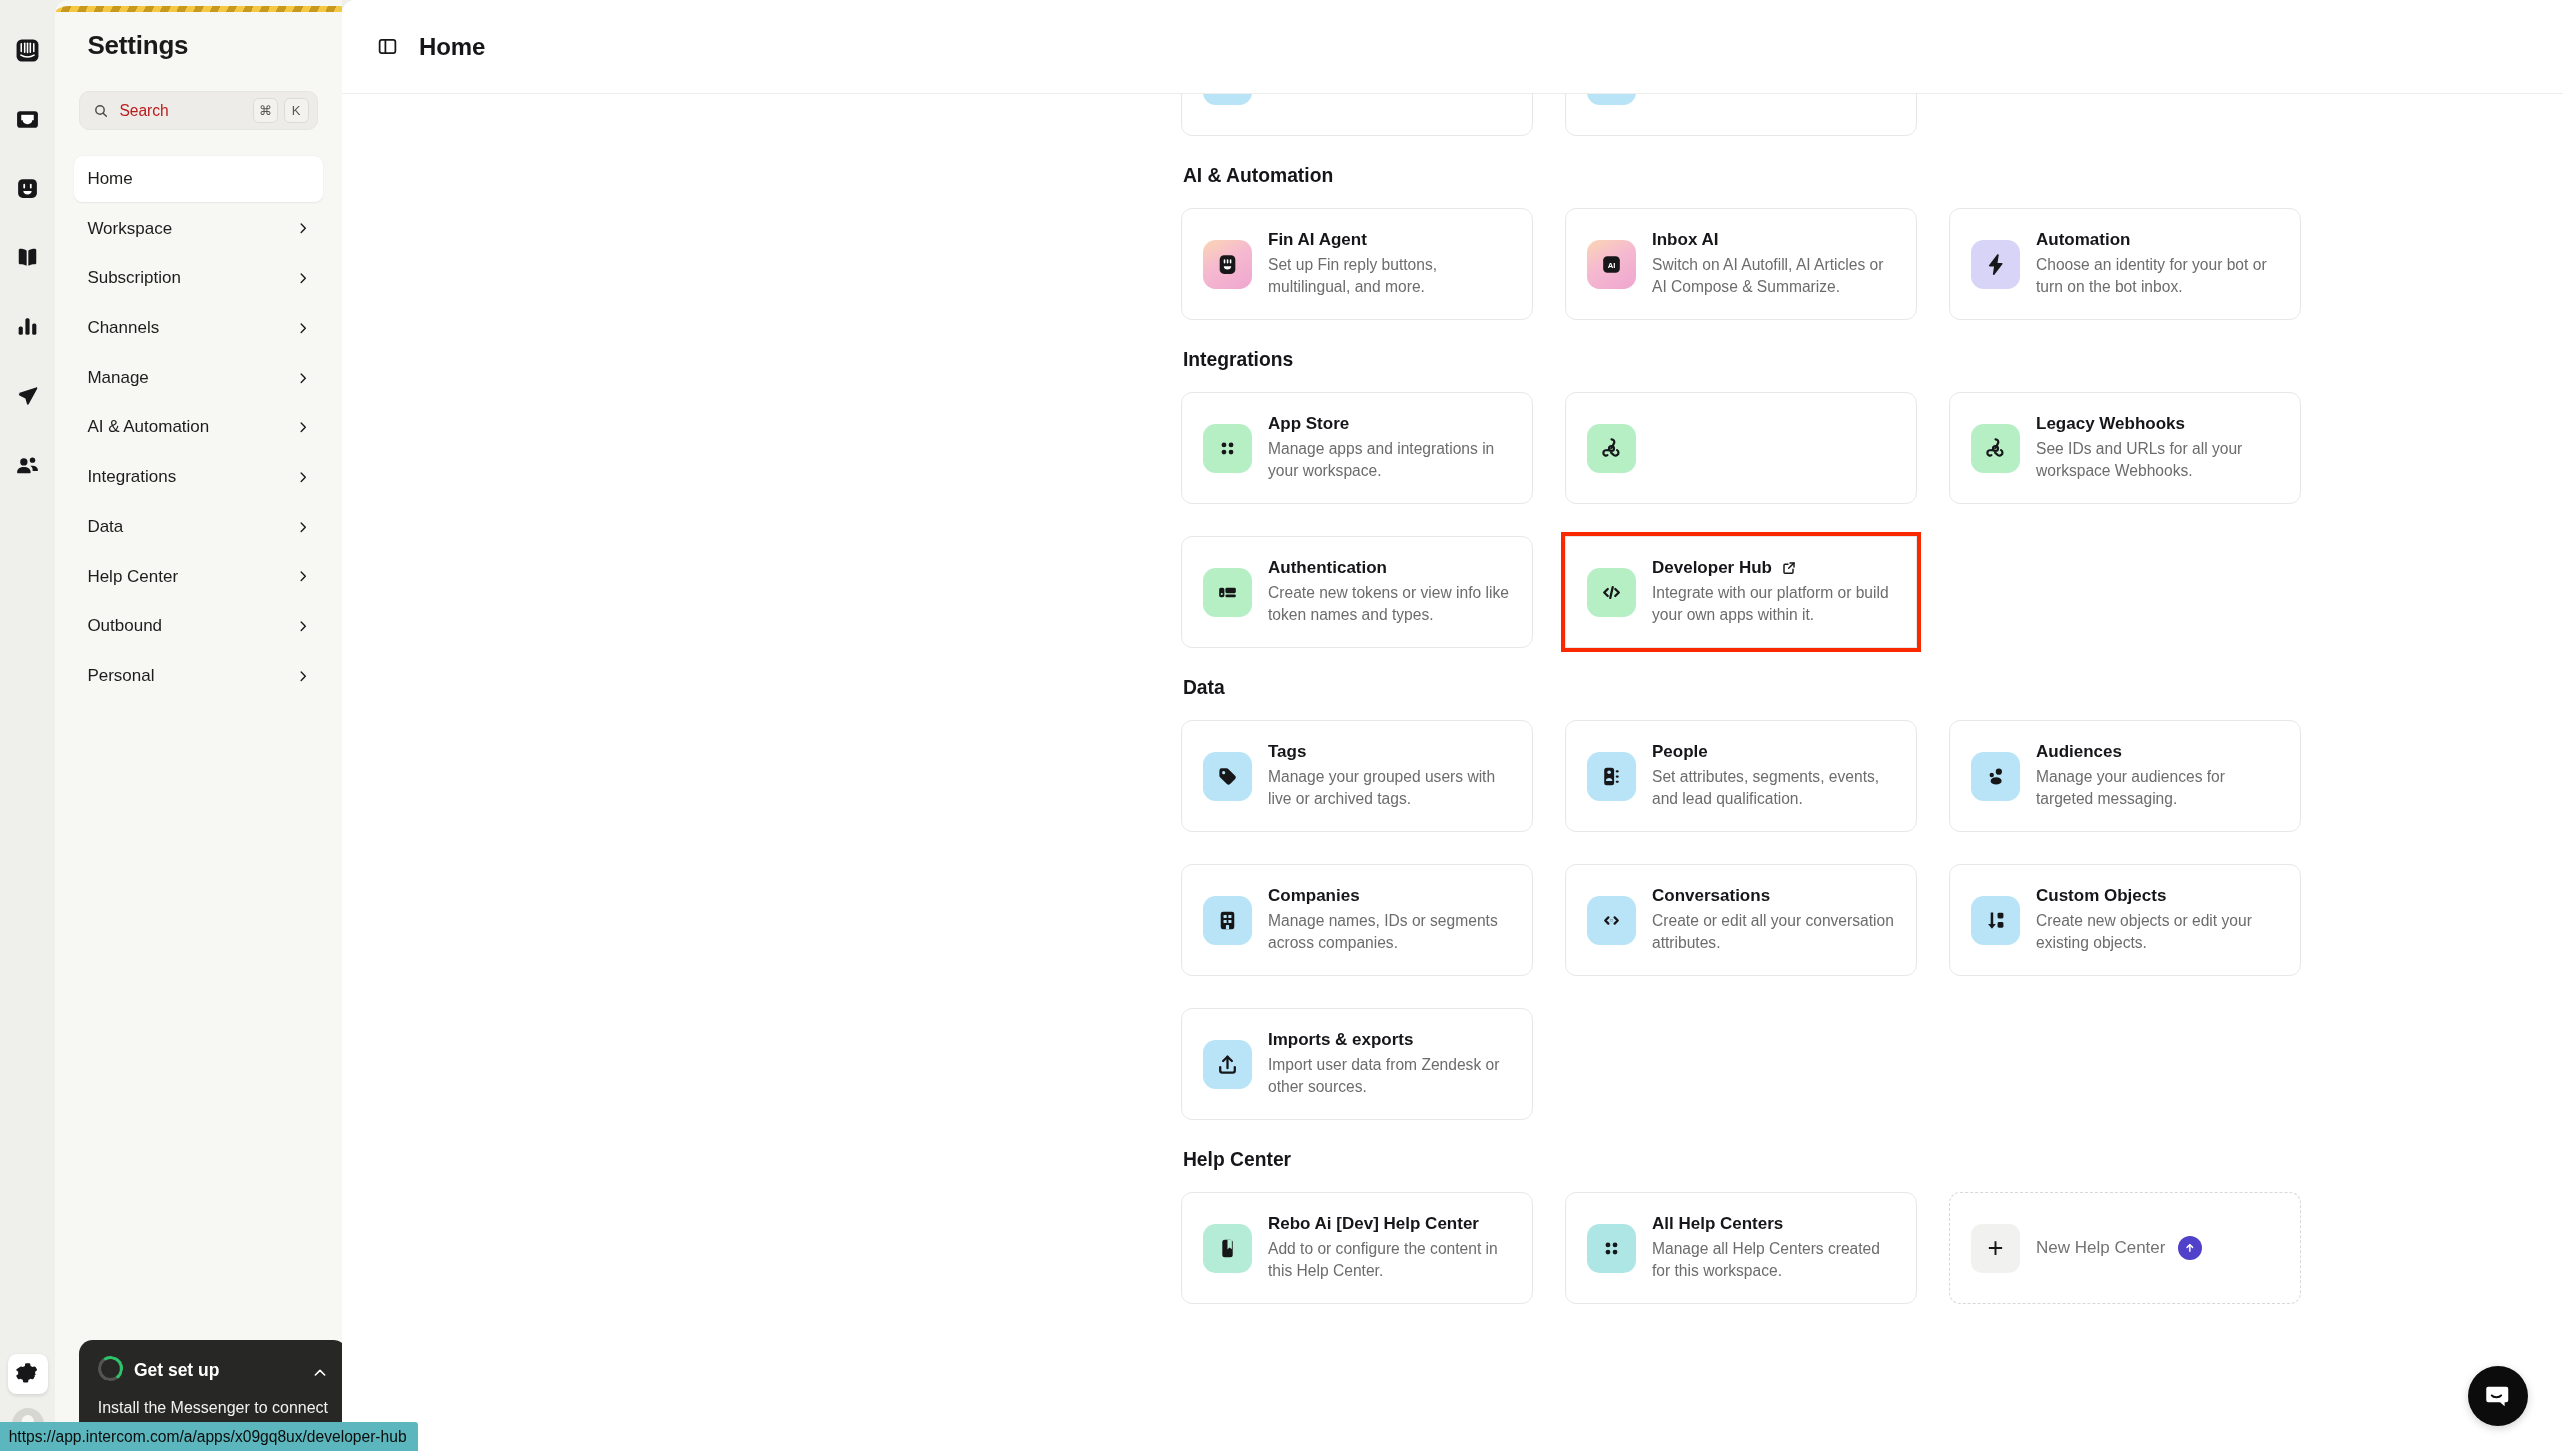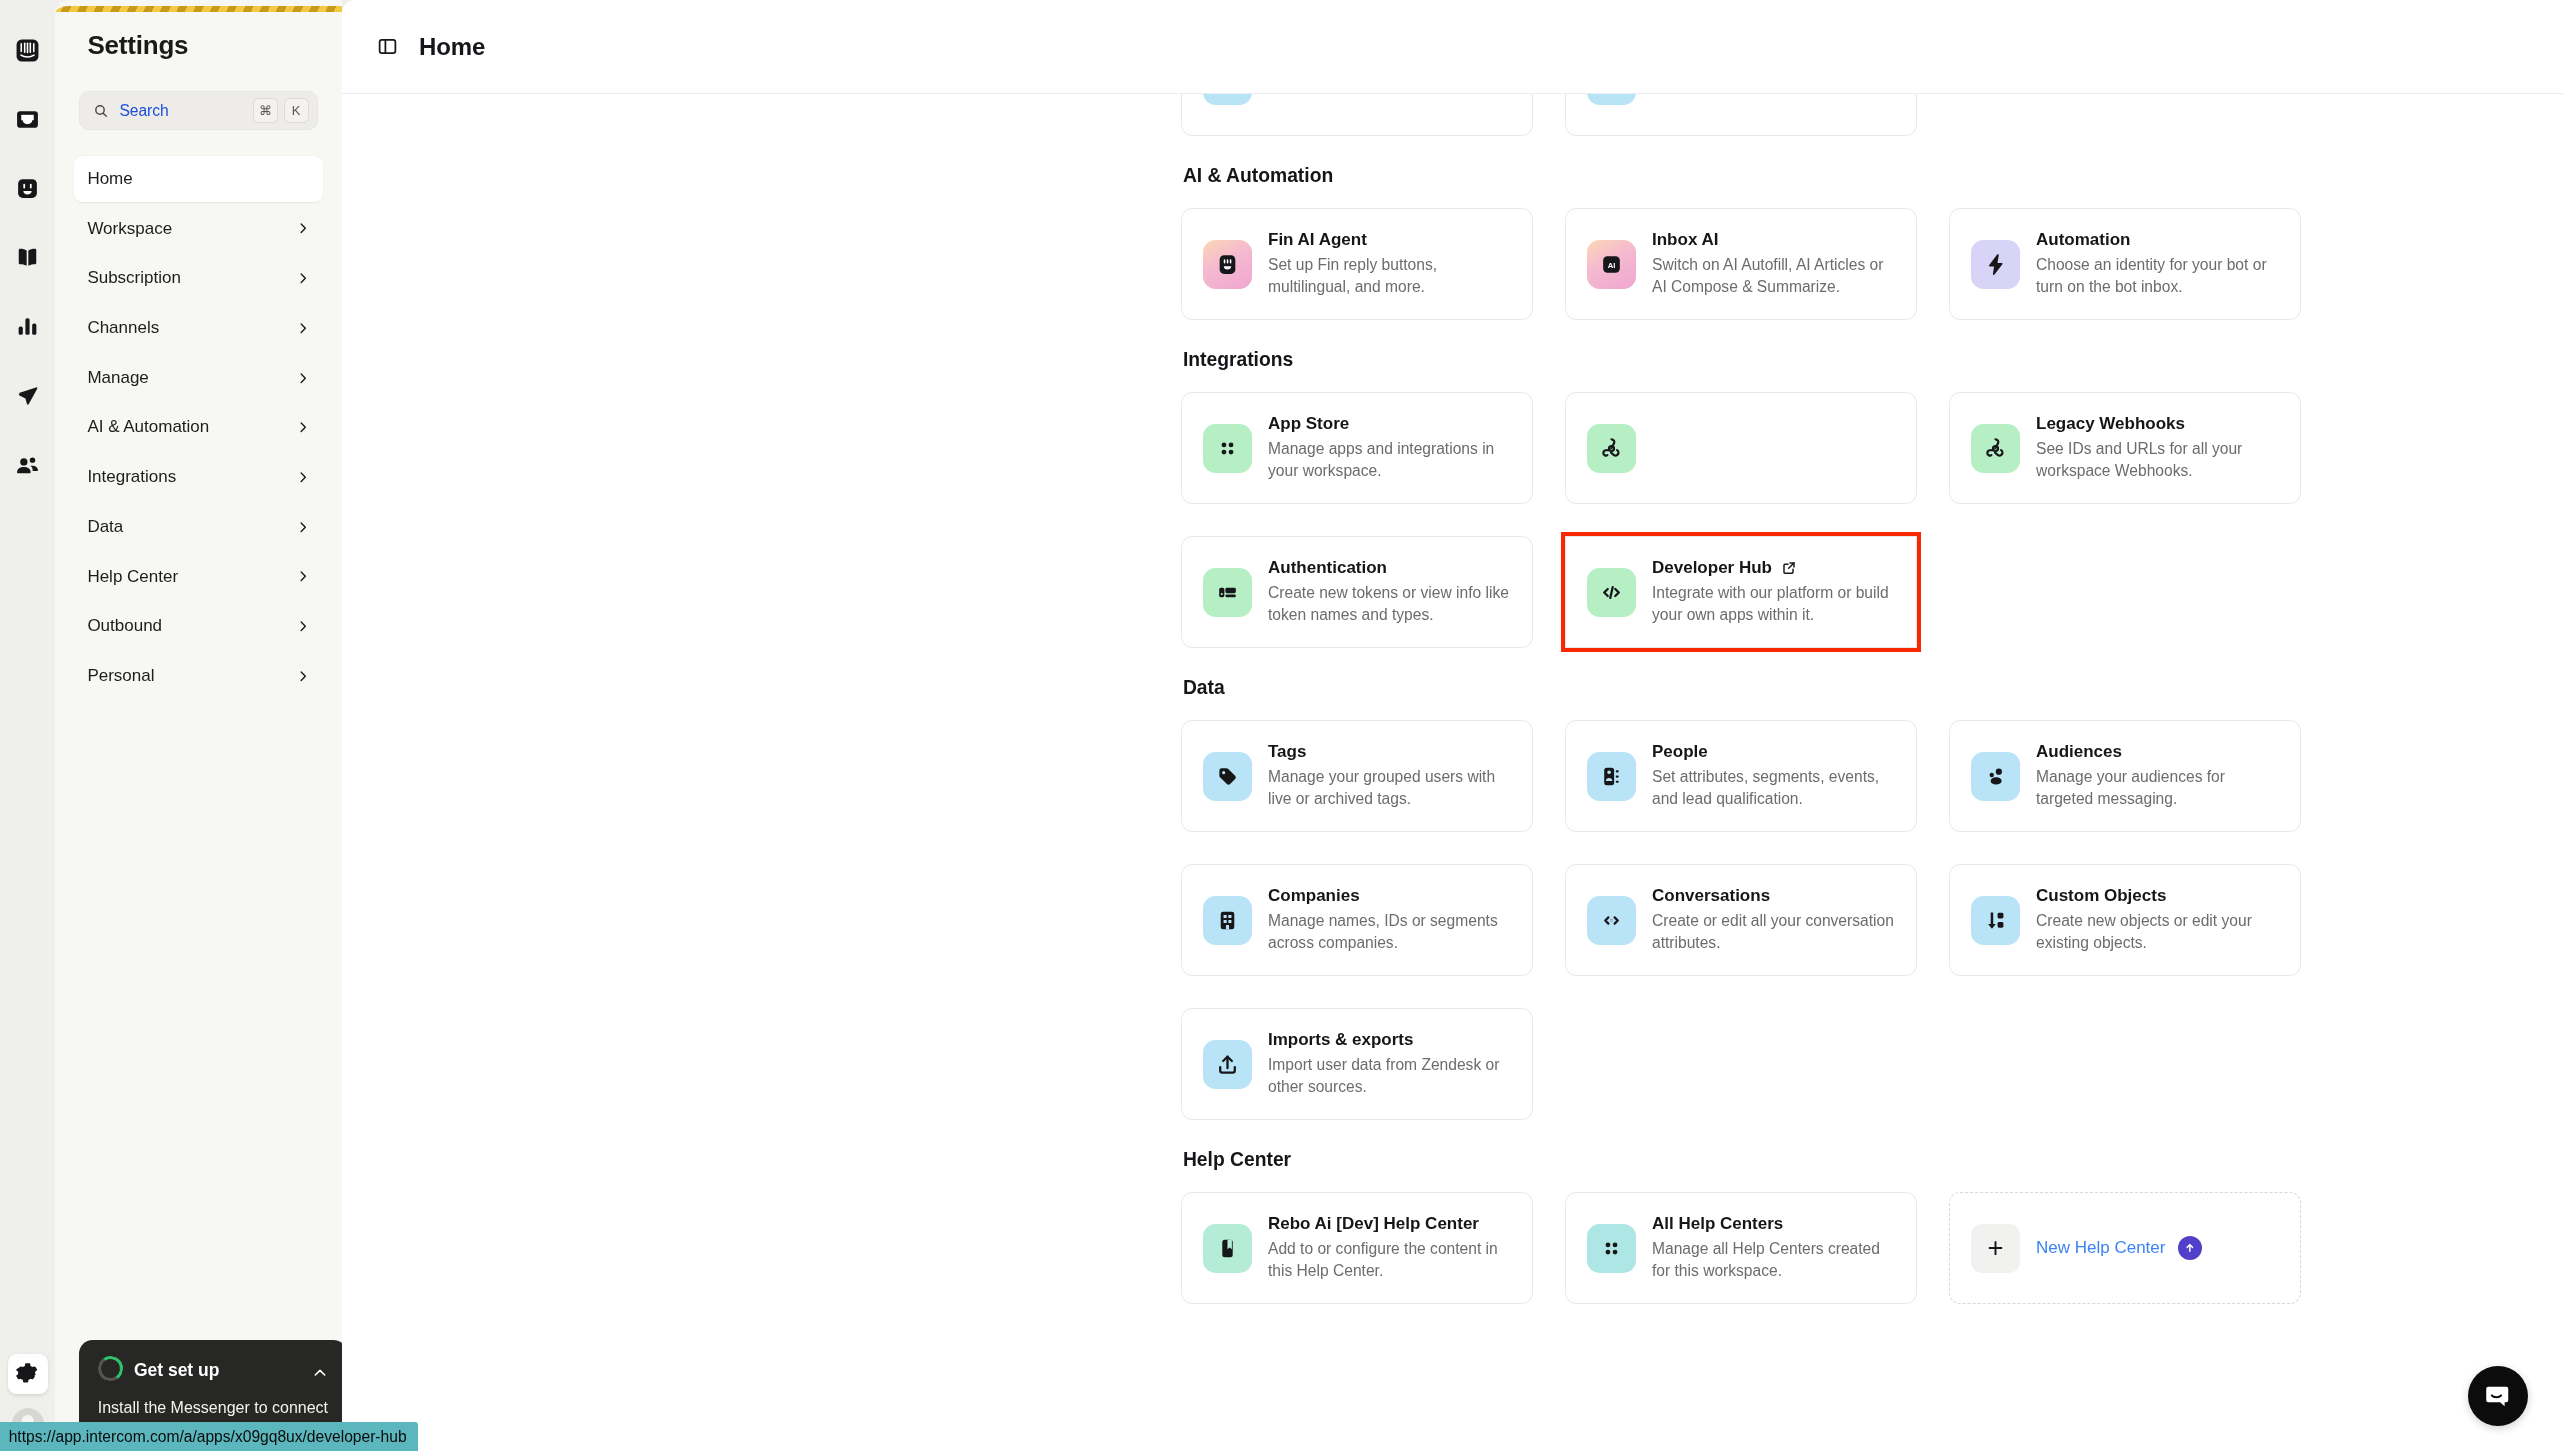--- a/index.html
+++ b/index.html
@@ -66,21 +66,21 @@
   .search-box {
     margin: 30px 5px 0 5px;
     height: 39px; border-radius: 10px;
     background: #edece8;
     display: flex; align-items: center;
     padding: 0 8.7px 0 13.7px;
     border: 0.6px solid #e6e5e1;
   }
   .search-box .mag { width: 16px; height: 16px; flex: 0 0 16px; margin-right: 10px; }
   .search-box .mag svg { width: 16px; height: 16px; display: block; }
-  .search-ph { flex: 1 1 auto; font-size: 15.6px; color: #1d4ed8; }
+  .search-ph { flex: 1 1 auto; font-size: 15.6px; color: #b91c1c; }
   .kbd {
     min-width: 25px; height: 25px; border-radius: 5.6px;
     border: 0.6px solid #dcdbd6; background: #f3f2ef;
     display: flex; align-items: center; justify-content: center;
     font-size: 13px; color: #575652; margin-left: 5.6px;
     padding: 0 5px;
   }
   .nav { margin-top: 26px; }
   .nav-item {
     height: 46px; display: flex; align-items: center;
@@ -192,21 +192,21 @@
   }
   .c-title .ext { width: 16px; height: 16px; flex: 0 0 16px; }
   .c-title .ext svg { width: 16px; height: 16px; display: block; }
   .c-desc { font-size: 15.6px; line-height: 1.42; color: #6c6c6c; }
 
   
   .card.newhc { align-items: center; }
   .newhc .c-ico { background: #f1f1ef; border-radius: 11.2px; }
   .newhc .plus { font-size: 27.4px; color: #17171a; line-height: 1; font-weight: 400; }
   .newhc-label {
-    font-size: 17px; font-weight: 500; color: #3b82f6;
+    font-size: 17px; font-weight: 500; color: #737373;
     display: flex; align-items: center; gap: 12.5px;
   }
   .badge-up {
     width: 24px; height: 24px; border-radius: 50%;
     background: #5140c9; display: flex; align-items: center; justify-content: center;
     flex: 0 0 24px;
   }
   .badge-up svg { width: 13.7px; height: 13.7px; display: block; }
 
   

